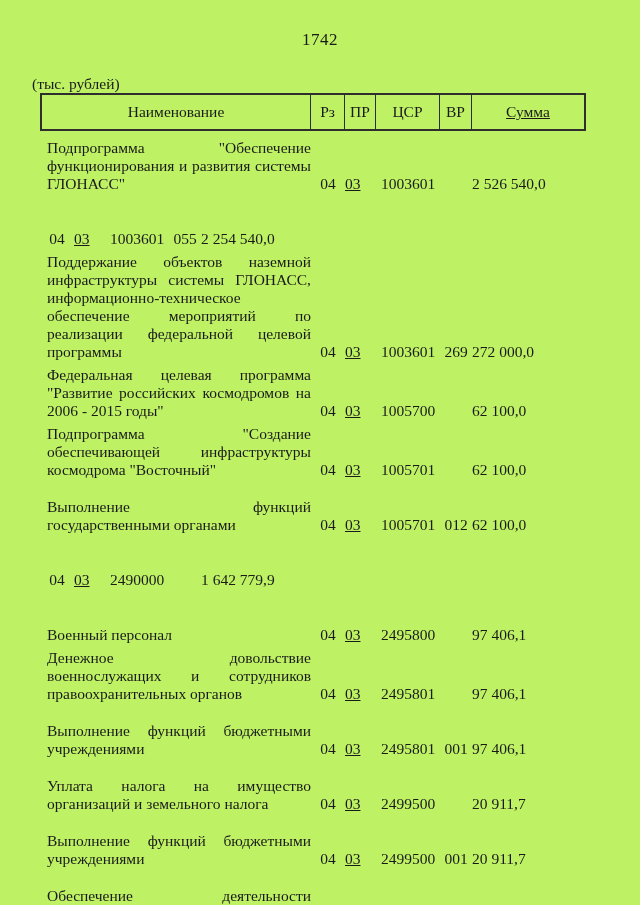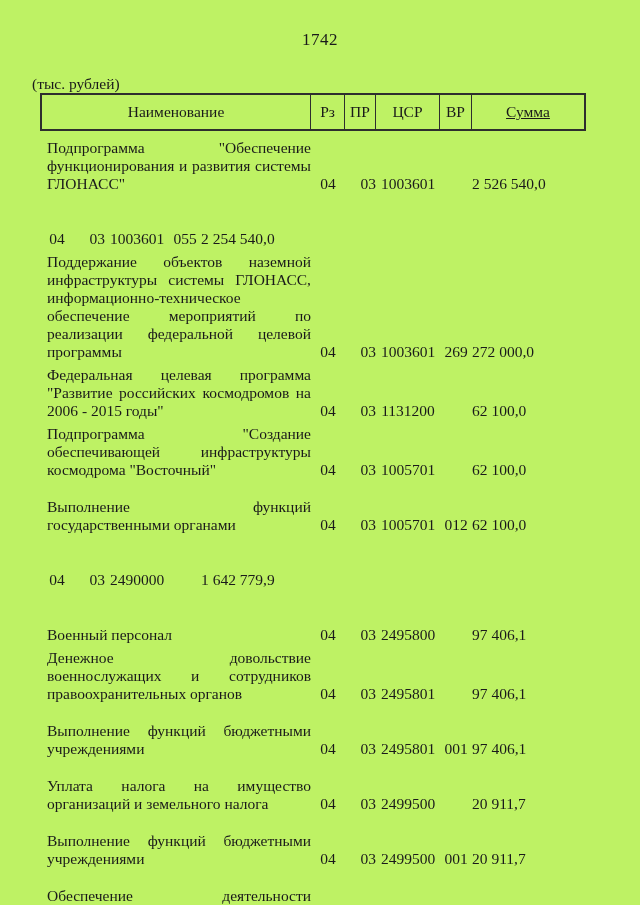--- a/index.html
+++ b/index.html
@@ -77,21 +77,21 @@
     font-size: 15.5px;
     line-height: 18px;
   }
   .c-name {
     width: 271px;
     padding-left: 7px;
     text-align: justify;
     text-align-last: left;
   }
   .c-rz  { width: 34px;  text-align: center; margin-top: 32px; }
-  .c-pr  { width: 31px;  text-align: right; }
+  .c-pr  { width: 31px;  text-align: left; text-decoration: underline; }
   .c-csr { width: 64px;  text-align: center; }
   .c-vr  { width: 32px;  text-align: center; }
   .c-sum { width: 114px; text-align: left; padding-right: 8px; }
 </style>
 </head>
 <body>
 
 <div class="page">
 
   <div class="page-number">1742</div>
@@ -133,21 +133,21 @@
     <div class="cell c-pr">03</div>
     <div class="cell c-csr">1003601</div>
     <div class="cell c-vr">269</div>
     <div class="cell c-sum">272 000,0</div>
   </div>
 
   <div class="body-row">
     <div class="cell c-name">Федеральная целевая программа "Развитие российских космодромов на 2006 - 2015 годы"</div>
     <div class="cell c-rz">04</div>
     <div class="cell c-pr">03</div>
-    <div class="cell c-csr">1131200</div>
+    <div class="cell c-csr">1005700</div>
     <div class="cell c-vr"></div>
     <div class="cell c-sum">62 100,0</div>
   </div>
 
   <div class="body-row">
     <div class="cell c-name">Подпрограмма "Создание обеспечивающей инфраструктуры космодрома "Восточный"</div>
     <div class="cell c-rz">04</div>
     <div class="cell c-pr">03</div>
     <div class="cell c-csr">1005701</div>
     <div class="cell c-vr"></div>

